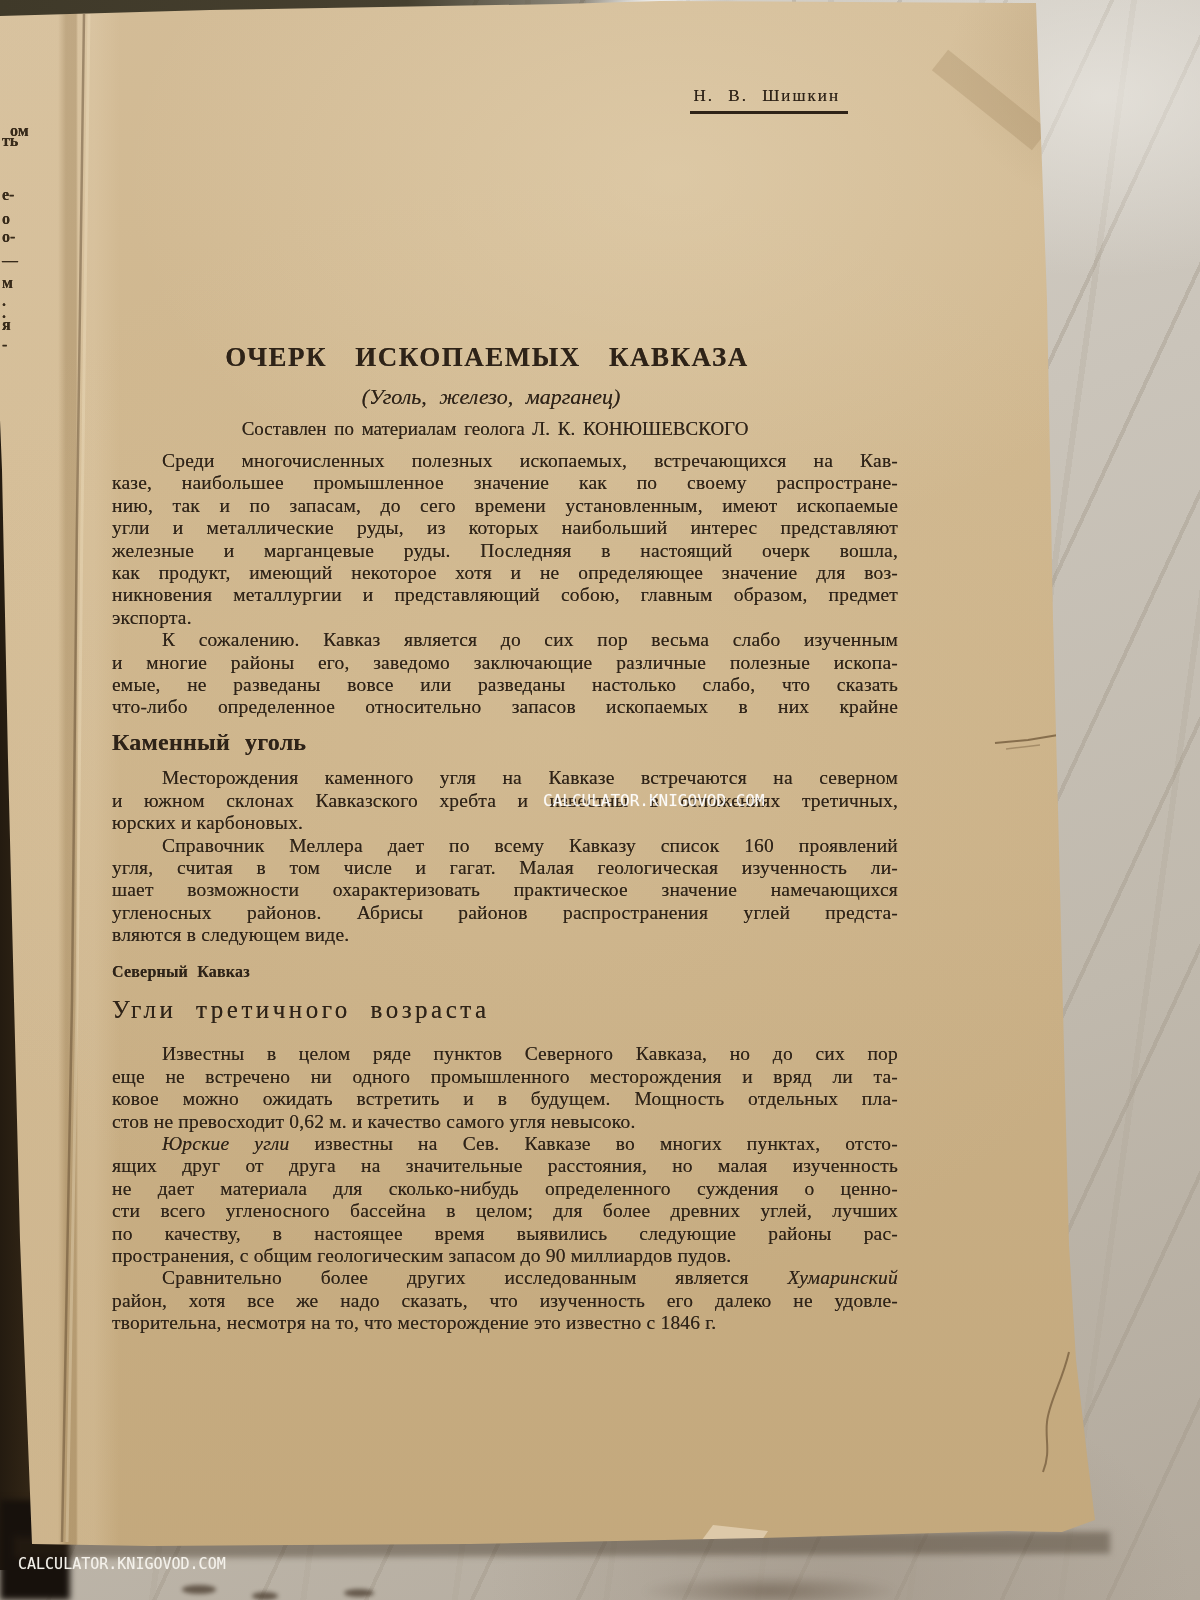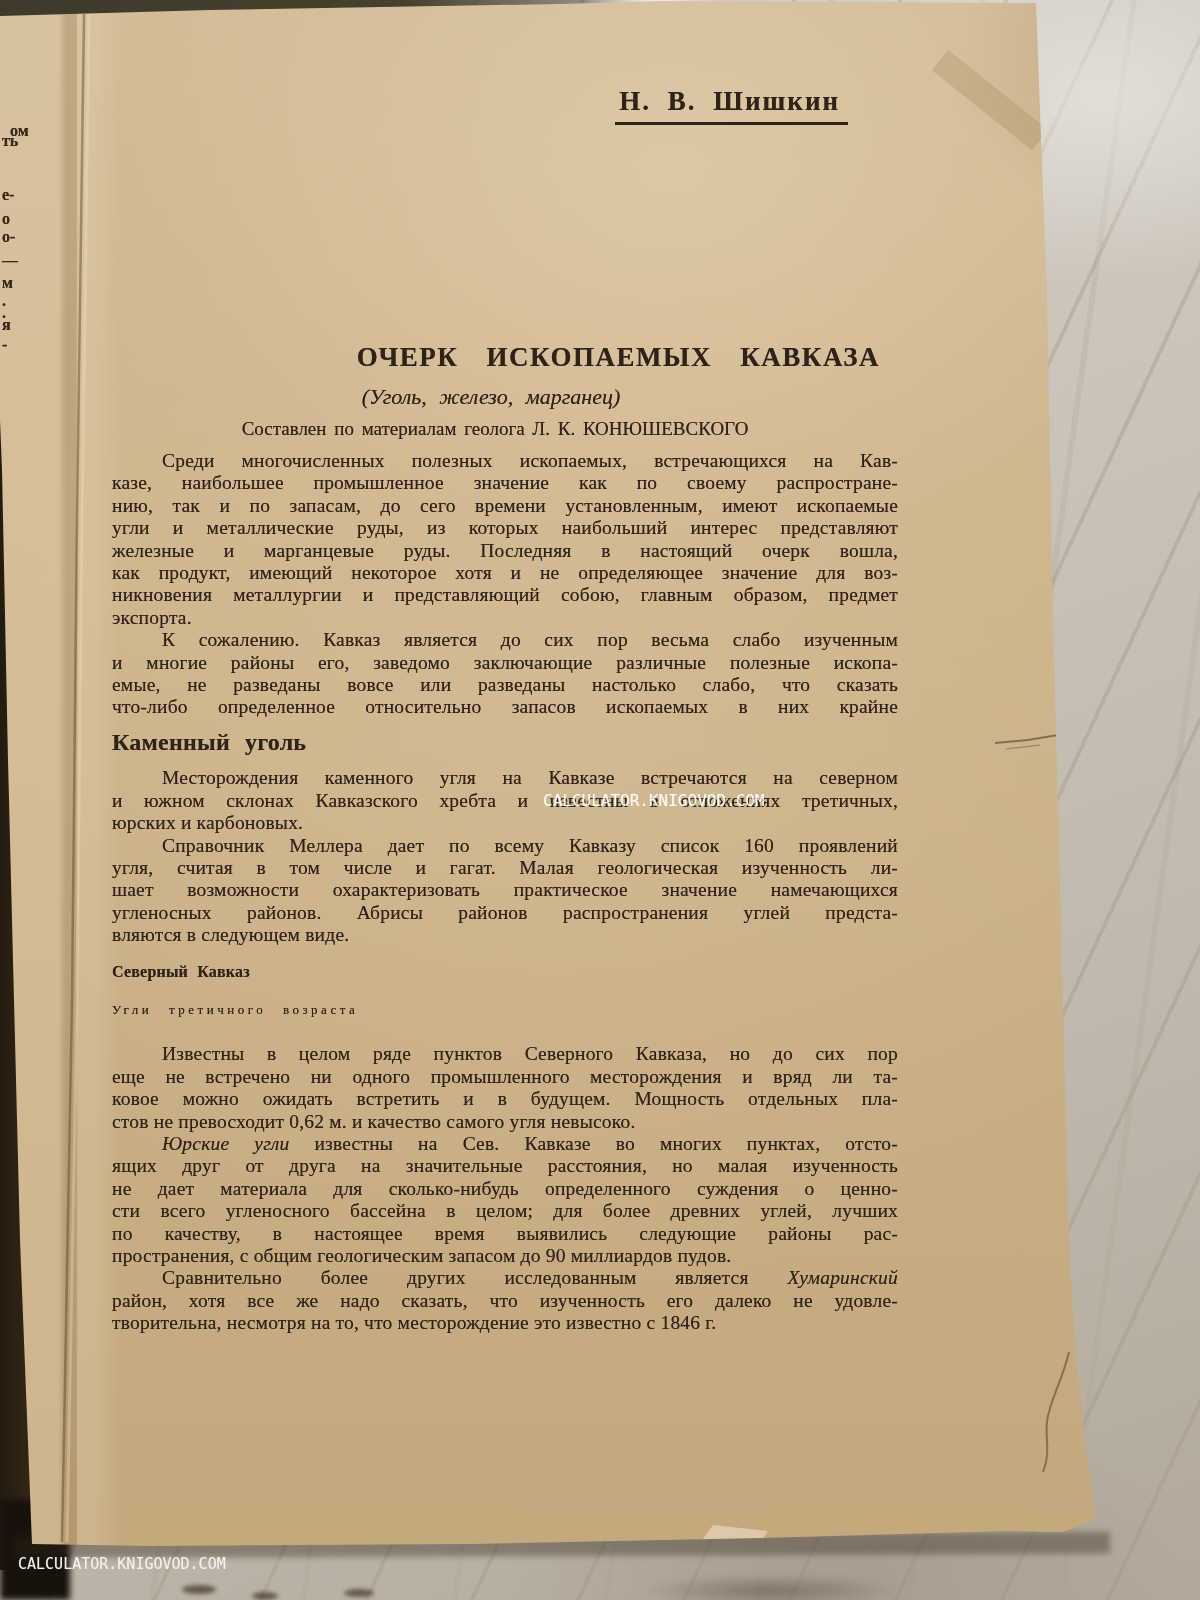--- a/index.html
+++ b/index.html
@@ -27,34 +27,34 @@
       radial-gradient(ellipse 900px 760px at 46% 46%, rgba(224,204,168,.28), transparent 75%),
       radial-gradient(ellipse 300px 220px at 97% 4%, rgba(138,108,68,.33), transparent 72%),
       linear-gradient(90deg, rgba(228,209,178,.30) 0 58px, rgba(124,98,62,.22) 66px 76px, rgba(238,222,195,.22) 78px 94px, rgba(0,0,0,0) 120px),
       linear-gradient(to top, rgba(118,93,58,.30), rgba(0,0,0,0) 46px),
       linear-gradient(to bottom,#d3bc97 0%,#cfb68d 30%,#c9af85 62%,#c3a87c 100%);
     filter:drop-shadow(3px 3px 2px rgba(40,30,14,.55));}
   .blemishes{position:absolute;left:0;top:0;}
   
   .ink{color:#2e2318;text-shadow:0 0 .5px rgba(46,35,24,.65);}
   .content{position:absolute;left:112px;top:0;width:786px;height:1600px;}
-  .author{position:absolute;top:86px;right:50px;font-weight:bold;font-size:27px;letter-spacing:2px;word-spacing:8px;border-bottom:3px solid #2e2318;padding:0 8px 5px 4px;}
-  .title{position:absolute;top:342px;left:-18px;width:100%;text-align:right;font-weight:bold;font-size:27px;letter-spacing:1.5px;word-spacing:20px;}
+  .author{position:absolute;top:86px;right:50px;font-weight:normal;font-size:17px;letter-spacing:2px;word-spacing:8px;border-bottom:3px solid #2e2318;padding:0 8px 5px 4px;}
+  .title{position:absolute;top:342px;left:-18px;width:100%;text-align:center;font-weight:bold;font-size:27px;letter-spacing:1.5px;word-spacing:20px;}
   .subtitle{position:absolute;top:384px;left:-14px;width:100%;text-align:center;font-style:italic;font-size:22px;word-spacing:7px;}
   .byline{position:absolute;top:418px;left:-10px;width:100%;text-align:center;font-size:19px;word-spacing:3px;}
   .article{position:absolute;top:450px;left:0;width:786px;font-size:19.5px;line-height:22.4px;letter-spacing:.2px;}
   .para{margin:0;}
   .line{text-align:justify;text-align-last:justify;white-space:normal;}
   .line.first{text-indent:50px;}
   .line.last{text-align-last:left;}
   .it{font-style:italic;}
   .hd{text-align:left;font-weight:bold;}
   .hd.h2{font-size:24px;word-spacing:9px;margin:12px 0 14px;}
   .hd.h3{font-size:16px;word-spacing:5px;margin:14px 0 6px;}
-  .hd.h4{font-size:13px;font-weight:normal;letter-spacing:3.5px;word-spacing:10px;margin:16px 0 22px;}
+  .hd.h4{font-size:25px;font-weight:normal;letter-spacing:3.5px;word-spacing:10px;margin:16px 0 22px;}
   
   .frag{position:absolute;font-weight:bold;font-size:16px;color:#382b1b;text-shadow:0 0 .5px #382b1b;}
   
   .wm{font-family:"DejaVu Sans Mono",monospace;white-space:nowrap;}
   .wm-mid{position:absolute;left:543px;top:791px;font-size:16px;color:rgba(255,255,255,.88);text-shadow:0 0 1px rgba(255,255,255,.5);z-index:6;}
   .wm-bottom{position:absolute;left:18px;top:1555px;font-size:15px;color:#f4f1ea;text-shadow:0 0 1px rgba(255,255,255,.4);z-index:6;}
 </style>
 </head>
 <body>
 

